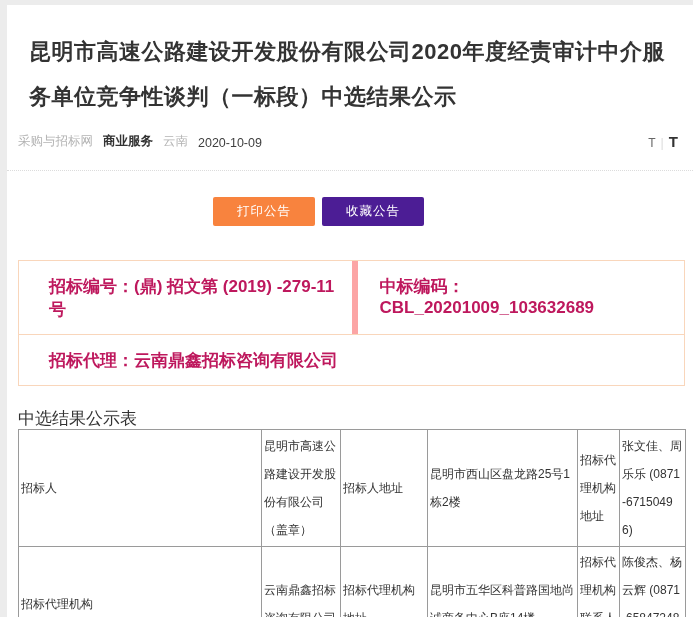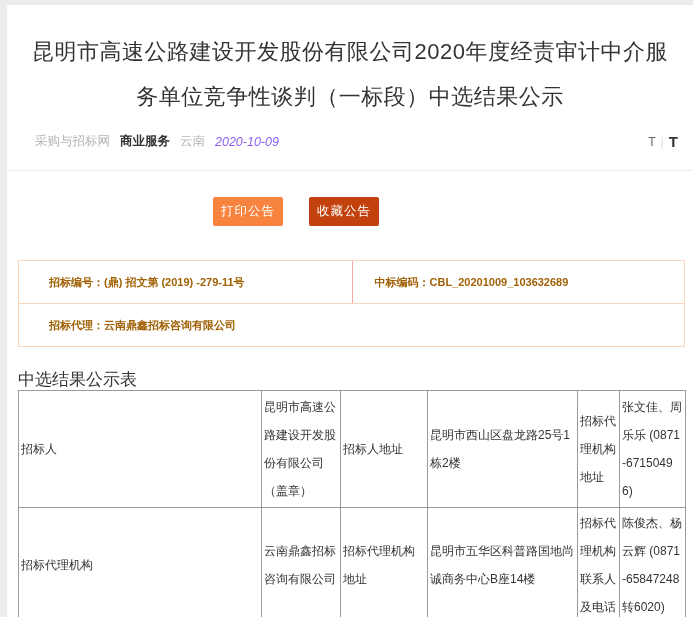--- a/index.html
+++ b/index.html
@@ -6,50 +6,50 @@
   body {
     width:693px; height:617px; overflow:hidden; position:relative;
     background:#ececec;
     font-family:"Liberation Sans","DejaVu Sans",sans-serif;
   }
   .card {
     position:absolute; left:7px; top:5px; width:686px; height:612px;
     background:#ffffff; overflow:hidden;
   }
   .title {
-    margin:24px 22px 0; text-align:center;
-    font-size:22px; font-weight:normal; color:#333;
+    margin:24px 22px 0; text-align:left;
+    font-size:22px; font-weight:bold; color:#333;
     line-height:45px; letter-spacing:0.5px;
   }
   .meta {
-    margin:14px 15px 0 28px; display:flex; align-items:center;
+    margin:14px 15px 0 11px; display:flex; align-items:flex-end;
     font-size:12.5px; color:#b3b3b3;
   }
   .meta .src { color:#b3b3b3; text-decoration:none; }
   .meta .cat { color:#333; font-weight:bold; margin:0 10px; text-decoration:none; }
   .meta .region { color:#b3b3b3; margin-right:10px; text-decoration:none; }
-  .meta .date { color:#8b5cf6;font-style:italic; }
+  .meta .date { color:#404040; }
   .meta .spacer { flex:1; }
   .font-small { font-size:12px; color:#666; cursor:pointer; }
   .font-sep { color:#ddd; margin:0 5px; }
   .font-large { font-size:15px; font-weight:bold; color:#333; cursor:pointer; }
   .dotted-divider { margin-top:20px; border-bottom:1px dotted #dcdcdc; height:0; }
   .actions { margin-top:26px; height:26px; position:relative; }
-  .btn { border:none; color:#fff; font-size:12.5px; padding:6px 8px;
+  .btn { border:none; color:#fff; font-size:12.5px; padding:6px 24px;
          border-radius:2px; cursor:pointer; position:absolute; top:0;
          font-family:inherit; letter-spacing:1px; }
   .btn-print { left:206px; background:#f8833e; }
-  .btn-fav   { left:302px; background:#c2410c; }
+  .btn-fav   { left:315px; background:#4c1d95; }
   .info-box { margin:37px 0 0 11px; width:667px; box-sizing:border-box;
               border:1px solid #f9d6bb; }
   .info-row { display:flex; }
   .info-row + .info-row { border-top:1px solid #f9d6bb; }
   .info-cell { width:50%; box-sizing:border-box; padding:14px 6px 13px 30px;
-               font-size:11px; font-weight:bold; color:#a16207; }
-  .info-cell.second { border-left:1px solid #fca5a5; padding-left:22px; }
+               font-size:17px; font-weight:bold; color:#be185d; }
+  .info-cell.second { border-left:6px solid #fca5a5; padding-left:22px; }
   .caption { margin:21px 0 0 11px; font-size:17px; color:#333; height:15px; }
   table.result { margin:7px 0 0 11px; border-collapse:collapse; table-layout:fixed;
                  width:667px; font-size:12px; color:#333; }
   table.result td {
     border:1px solid #9a9a9a; padding:1px 2px; line-height:28px;
     word-break:break-all; white-space:pre-line; vertical-align:middle;
   }
   tr.r1 { height:117px; }
   tr.r2 { height:112px; }
 </style>

